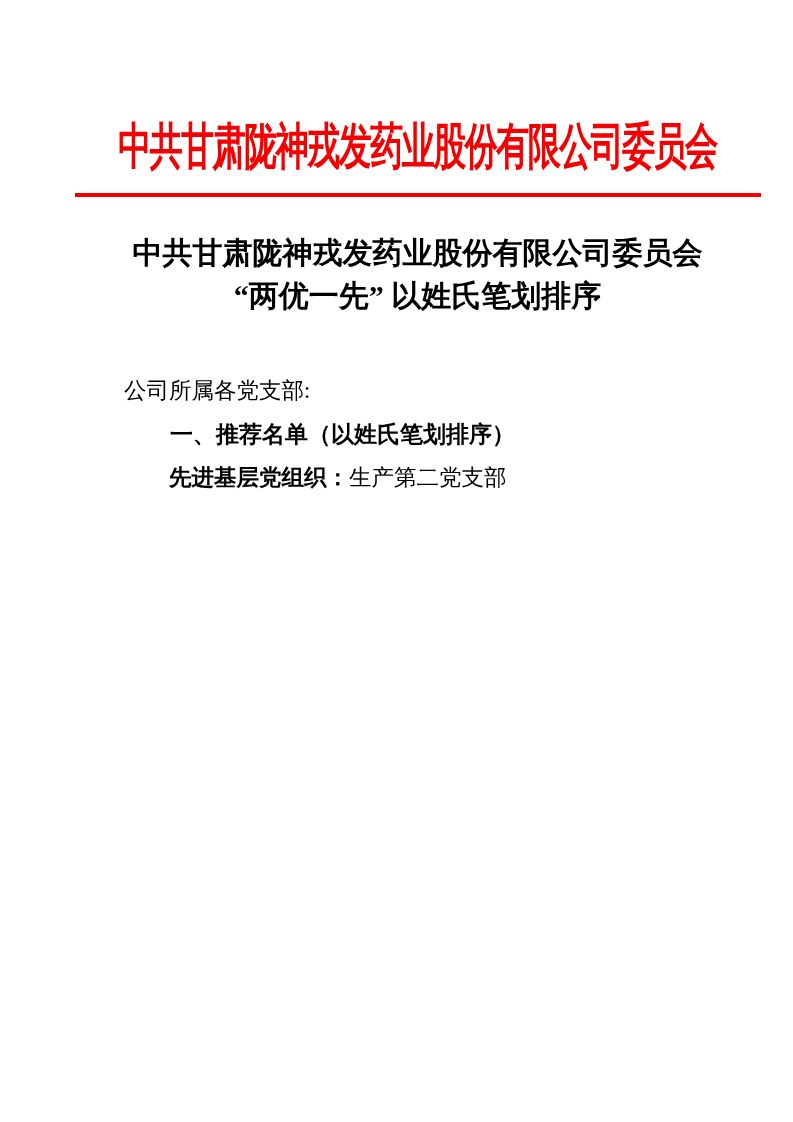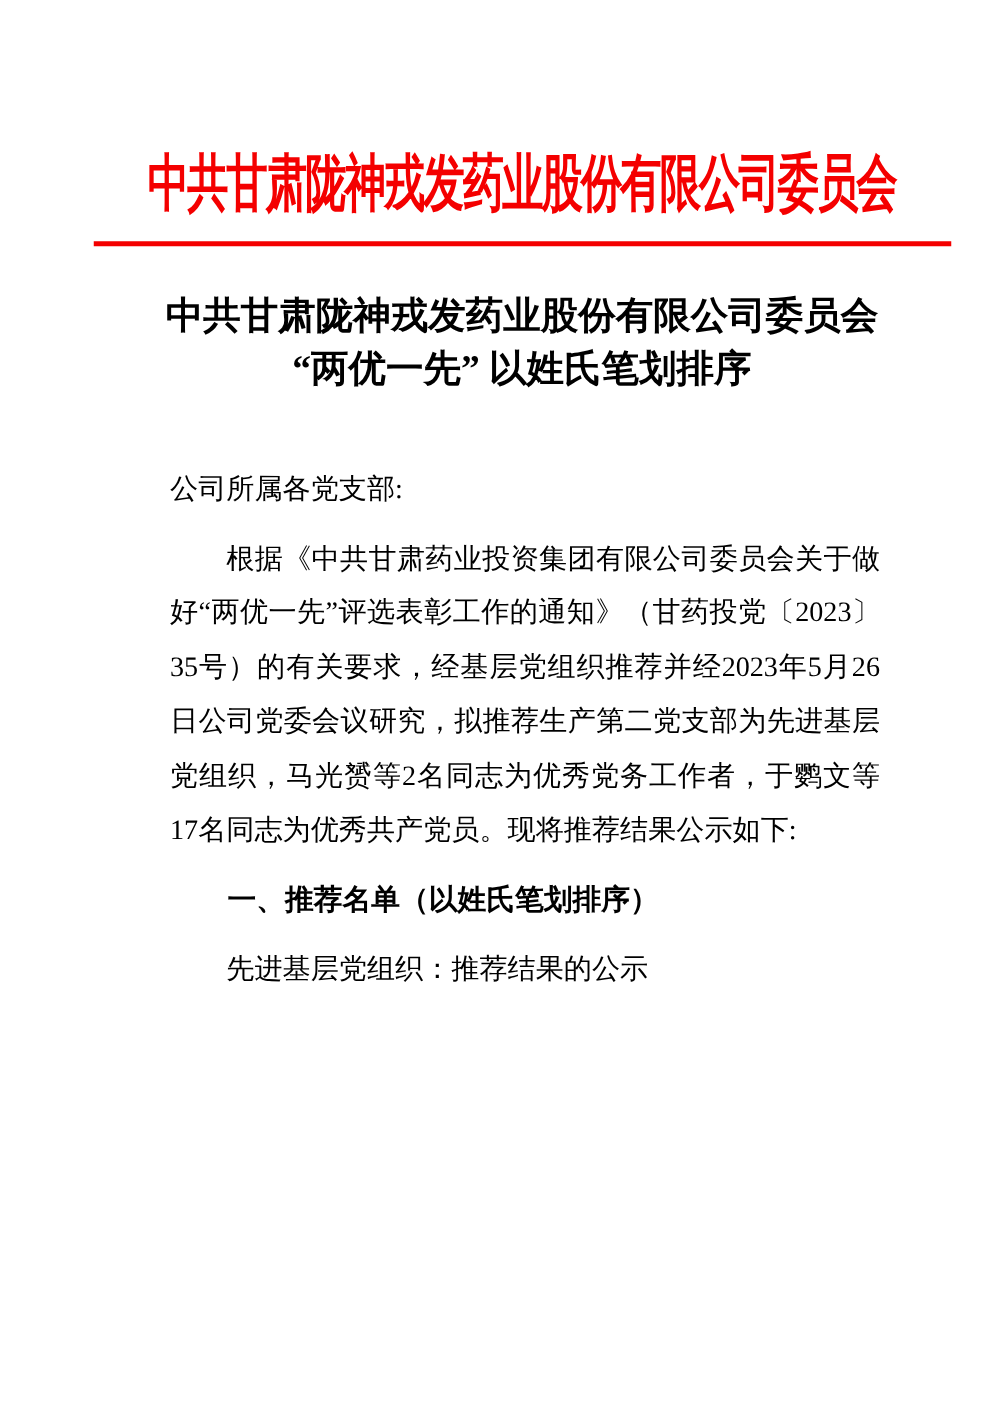--- a/index.html
+++ b/index.html
@@ -51,33 +51,33 @@
   }
   .body-text {
     width: 592px;
     margin: 52px 0 0 103px;
     font-size: 22.5px;
     line-height: 43.5px;
     text-align: justify;
     text-justify: inter-character;
   }
   .body-text p {
-    margin: 12px;
+    margin: 0;
     padding: 0;
   }
   .indent {
     text-indent: 2em;
   }
   .heading {
     font-weight: bold;
     font-family: "Liberation Sans", sans-serif;
     font-size: 23px;
   }
   .label {
-    font-weight: normal;
+    font-weight: bold;
   }
   .label-hei {
     font-weight: bold;
     font-family: "Liberation Sans", sans-serif;
     font-size: 23px;
   }
 </style>
 </head>
 <body>
 
@@ -91,25 +91,24 @@
 
   <div class="doc-title">
     <div>中共甘肃陇神戎发药业股份有限公司委员会</div>
     <div>“两优一先” 以姓氏笔划排序</div>
   </div>
 
   <div class="body-text">
 
     <p>公司所属各党支部:</p>
 
-    <p class="indent">根据《中共甘肃药业投资集团有限公司委员会关于做好“两优一先”评选表彰工作的通知》（甘药投党〔2023〕35号）的有关要求，经基层党组织推荐并经2023年5月26日公司党委会议研究，拟推荐生产第二党支部为先进基层党组织，马光赟等2名同志为优秀党务工作者，于鹦文等17名同志为优秀共产党员。现将推荐结果公示如下:</p>
 
     <p class="indent heading">一、推荐名单（以姓氏笔划排序）</p>
 
     <p class="indent">
-      <span class="label">先进基层党组织：</span><span>推荐结果的公示</span>
+      <span class="label">先进基层党组织：</span><span>生产第二党支部</span>
     </p>
 
 
 
 
   </div>
 </div>
 
 </body></html>

